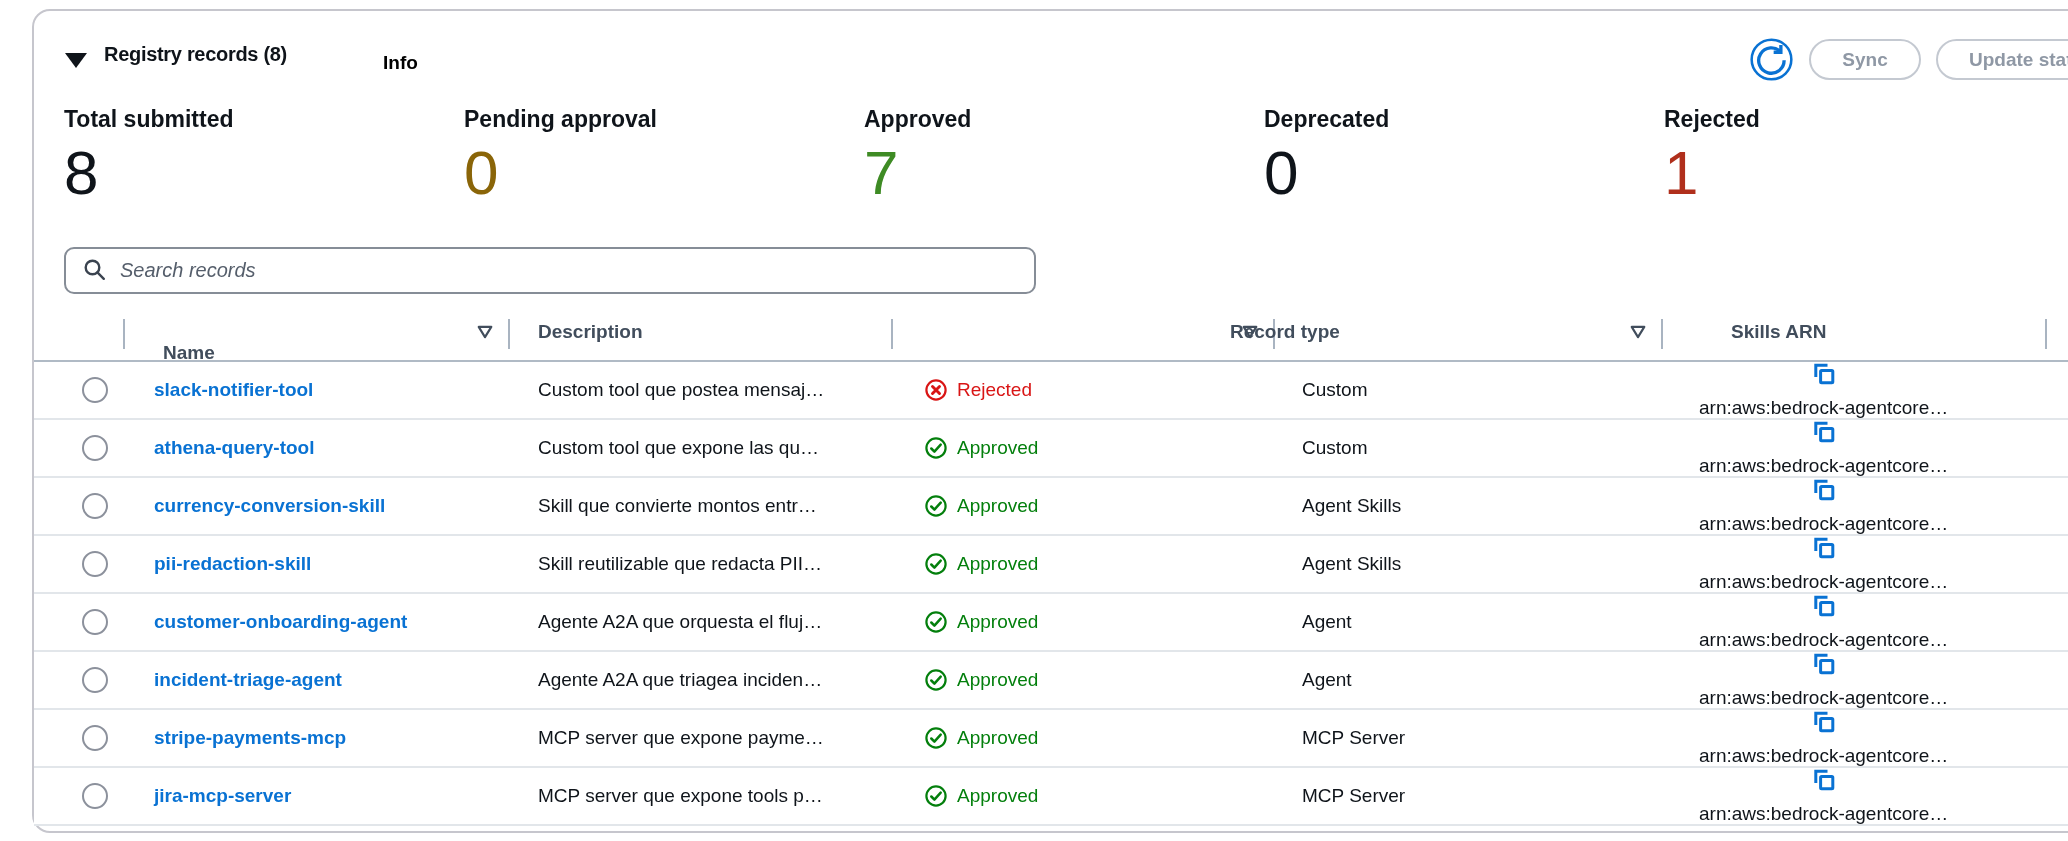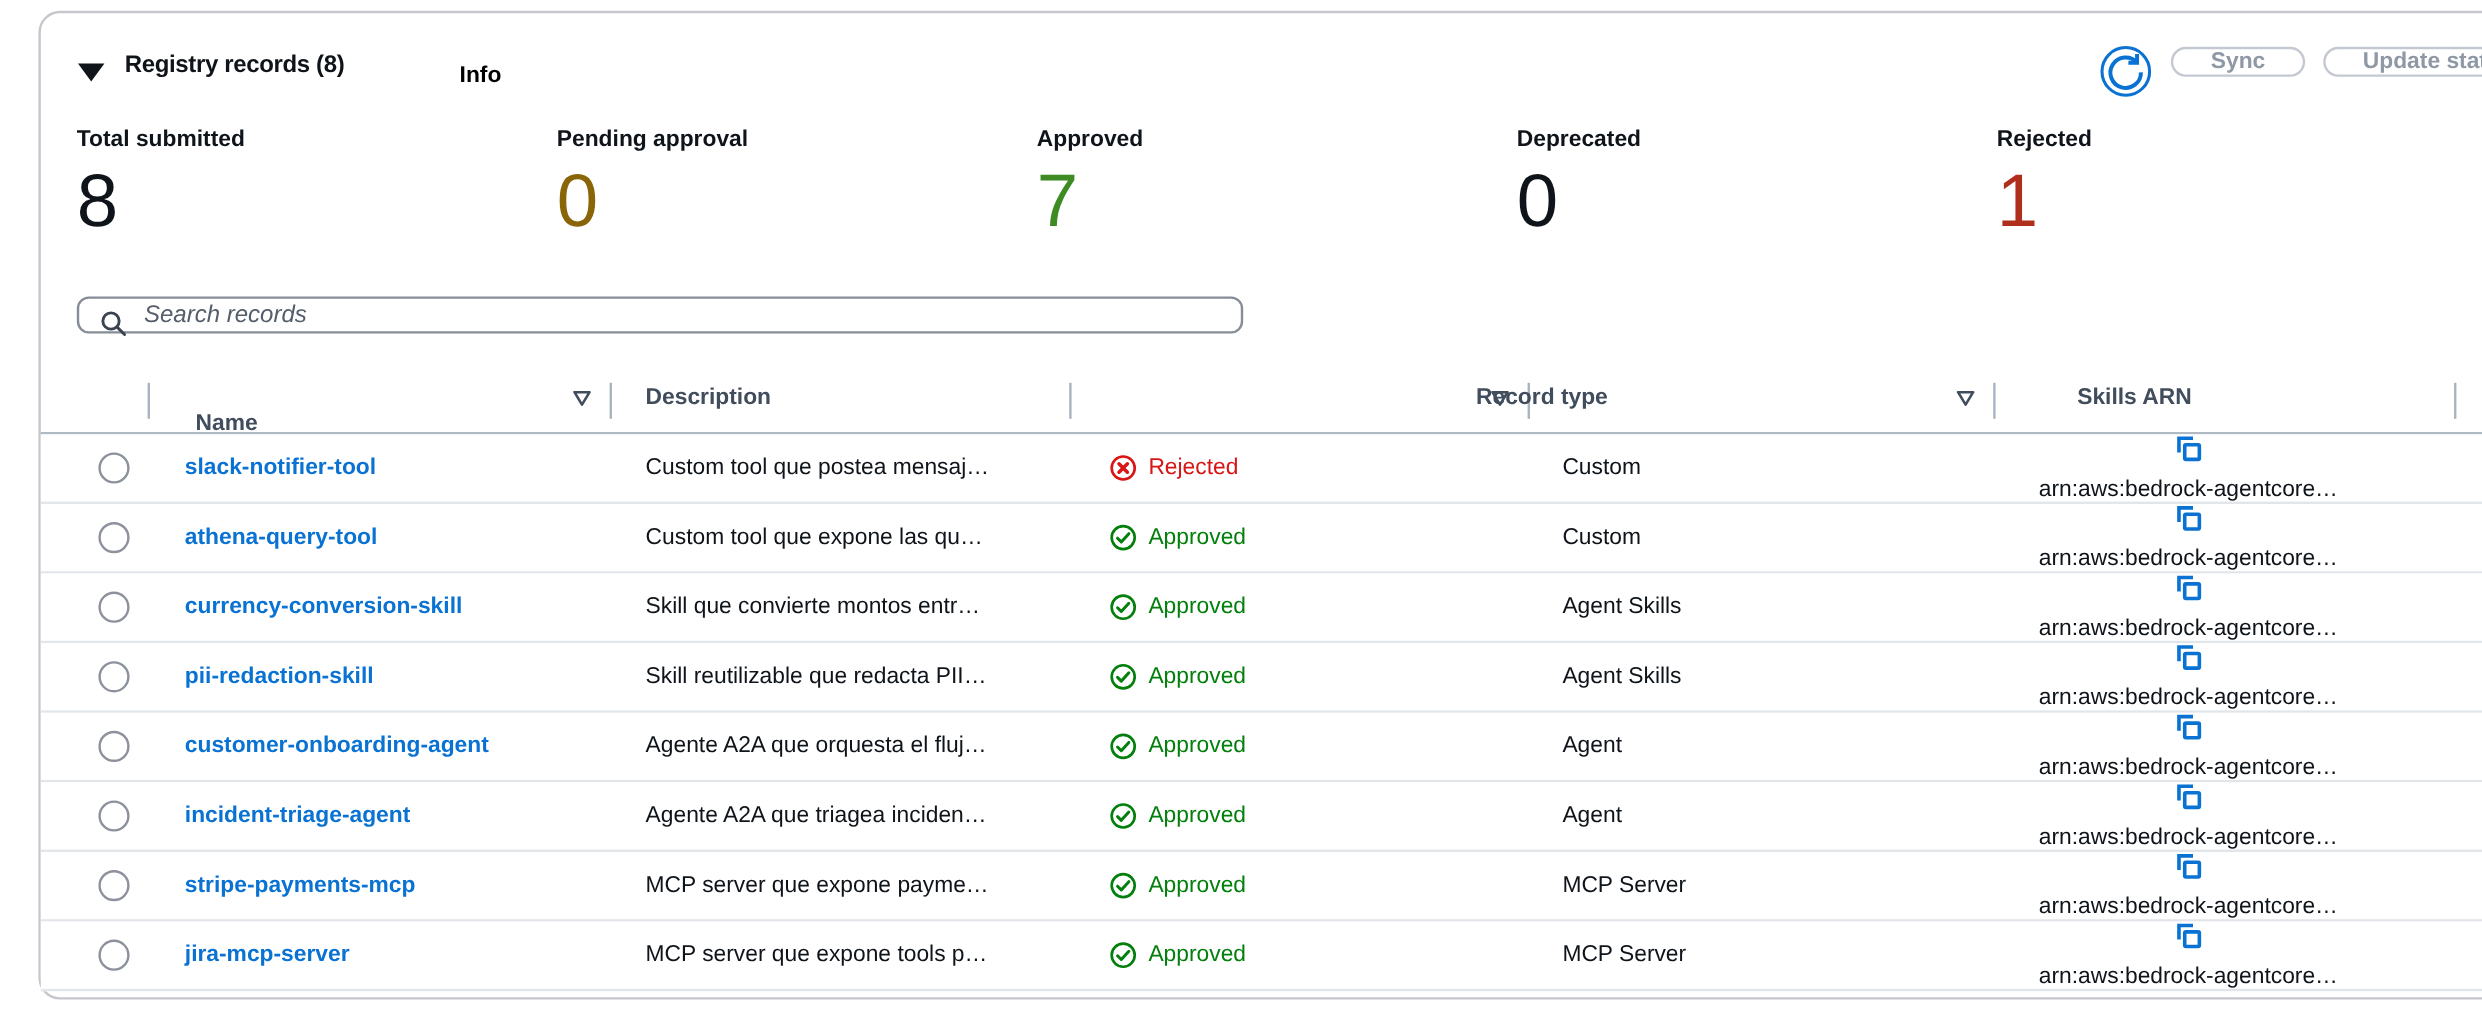--- a/index.html
+++ b/index.html
@@ -14,34 +14,34 @@
   .caret { position:absolute; left:31px; top:42px; width:0; height:0;
            border-left:11px solid transparent; border-right:11px solid transparent;
            border-top:15px solid #0f141a; cursor:pointer; }
   .panel-title { position:absolute; left:70px; top:32px; font-size:20px; font-weight:bold;
                  color:#0f141a; letter-spacing:-0.3px; }
   .info-link { position:absolute; left:349px; top:41px; font-size:19px; font-weight:bold;
                color:#000000; text-decoration:none; cursor:pointer; }
 
   .refresh-btn { position:absolute; left:1716px; top:27px; width:43px; height:43px;
                  background:none; border:none; cursor:pointer; padding:0; }
-  .btn { position:absolute; top:28px; height:25px; border:2px solid #c4c9d1; background:#fff;
+  .btn { position:absolute; top:28px; height:41px; border:2px solid #c4c9d1; background:#fff;
          border-radius:22px; font-family:"Liberation Sans", sans-serif;
          font-size:19px; font-weight:bold; color:#8f98a5; cursor:pointer; white-space:nowrap; }
   .btn.sync { left:1775px; width:112px; }
   .btn.update { left:1902px; width:248px; text-align:left; padding-left:31px; }
 
   
   .stats { position:absolute; left:30px; top:95px; display:flex; }
   .stat { width:400px; }
-  .stat .lbl { font-size:19px; font-weight:bold; color:#0f141a; }
+  .stat .lbl { font-size:23px; font-weight:bold; color:#0f141a; }
   .stat .val { margin-top:7px; font-size:62px; font-weight:400; line-height:66px; }
 
   
-  .search-wrap { position:absolute; left:30px; top:236px; width:972px; height:31px; }
+  .search-wrap { position:absolute; left:30px; top:236px; width:972px; height:47px; }
   .search-wrap svg { position:absolute; left:18px; top:10px; }
   .search-input { width:100%; height:100%; border:2px solid #868d97; border-radius:10px;
                   padding:0 16px 0 54px; font-family:"Liberation Sans", sans-serif;
                   font-size:20px; font-style:italic; color:#424a55; outline:none; }
   .search-input::placeholder { color:#555e6b; font-style:italic; opacity:1; }
 
   
   .thead { position:absolute; left:0; top:296px; width:100%; height:55px;
            border-bottom:2px solid #b0bac5; }
   .th { position:absolute; top:14px; font-size:19px; font-weight:bold; color:#414d5c;

